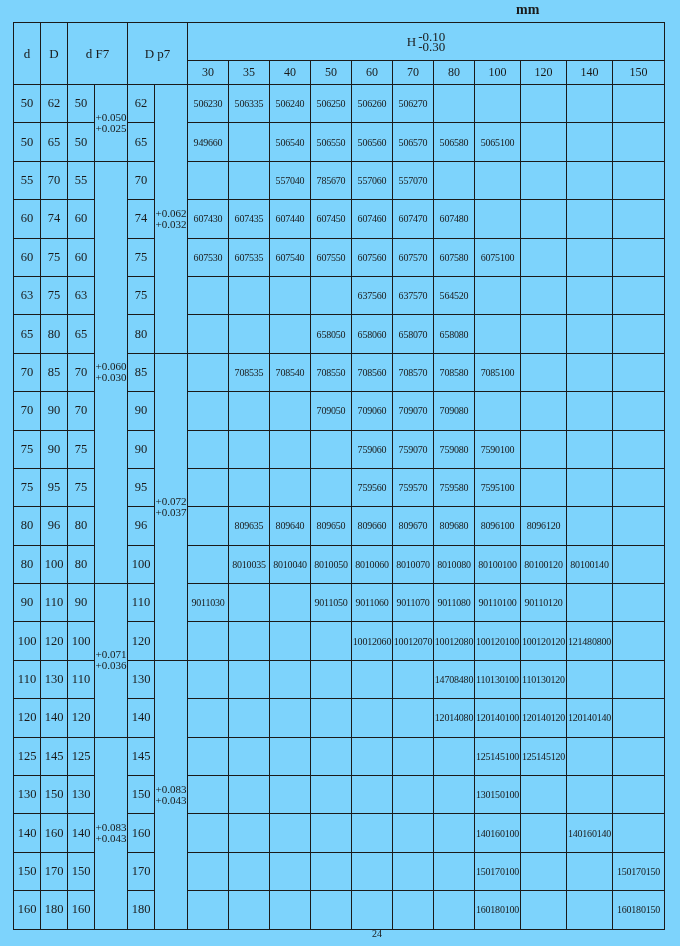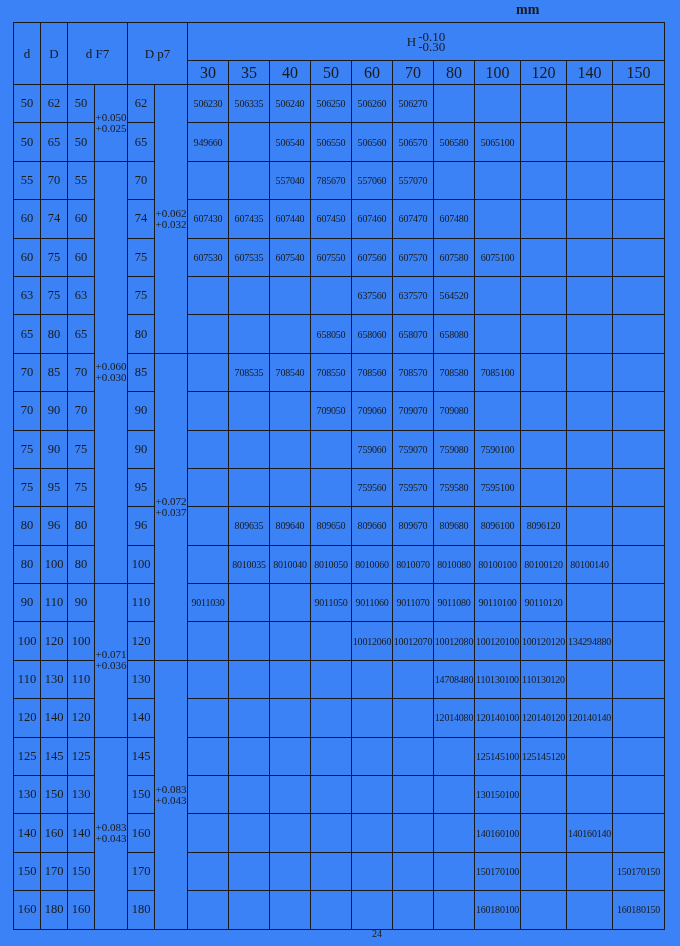--- a/index.html
+++ b/index.html
@@ -1,35 +1,35 @@
 <!DOCTYPE html>
 <html><head>
 <meta charset="utf-8">
 <style>
   html,body{margin:0;padding:0;background:#fff;}
   .page{
-    position:relative;width:680px;height:946px;background:#3b82f6;
+    position:relative;width:680px;height:946px;background:#7dd3fc;
     font-family:"Liberation Serif","DejaVu Serif",serif;color:#1a1a1a;
     overflow:hidden;
   }
   .unit-label{
     position:absolute;top:2px;left:516px;
     font-weight:bold;font-size:14px;
   }
   table.dim-table{
     position:absolute;top:22px;left:13px;
     border-collapse:collapse;table-layout:fixed;
   }
   .dim-table th,.dim-table td{
     border:1px solid #1a1a1a;
     text-align:center;vertical-align:middle;
     padding:0;font-weight:normal;white-space:nowrap;
   }
   .dim-table thead tr.hrow1 th{height:37px;font-size:13px;}
-  .dim-table thead tr.hrow2 th{height:23px;font-size:16px;}
+  .dim-table thead tr.hrow2 th{height:23px;font-size:12px;}
   .dim-table tbody tr{height:38.4px;}
   td.c-left{font-size:12.5px;}
   td.c-tol{font-size:11px;line-height:11px;}
   td.c-data{font-size:10px;letter-spacing:-0.2px;}
   .h-cell{font-size:13px;}
   .h-stack{
     display:inline-block;vertical-align:middle;text-align:right;
     font-size:13px;line-height:9.5px;margin-left:2px;
   }
   .h-stack span{display:block;}
@@ -356,21 +356,21 @@
           <td class="c-left">120</td>
           <td class="c-data"></td>
           <td class="c-data"></td>
           <td class="c-data"></td>
           <td class="c-data"></td>
           <td class="c-data">10012060</td>
           <td class="c-data">10012070</td>
           <td class="c-data">10012080</td>
           <td class="c-data">100120100</td>
           <td class="c-data">100120120</td>
-          <td class="c-data">134294880</td>
+          <td class="c-data">121480800</td>
           <td class="c-data"></td>
         </tr>
         <tr>
           <td class="c-left">110</td>
           <td class="c-left">130</td>
           <td class="c-left">110</td>
           <td class="c-left">130</td>
           <td class="c-tol" rowspan="7">
             <div>+0.083</div>
             <div>+0.043</div>

